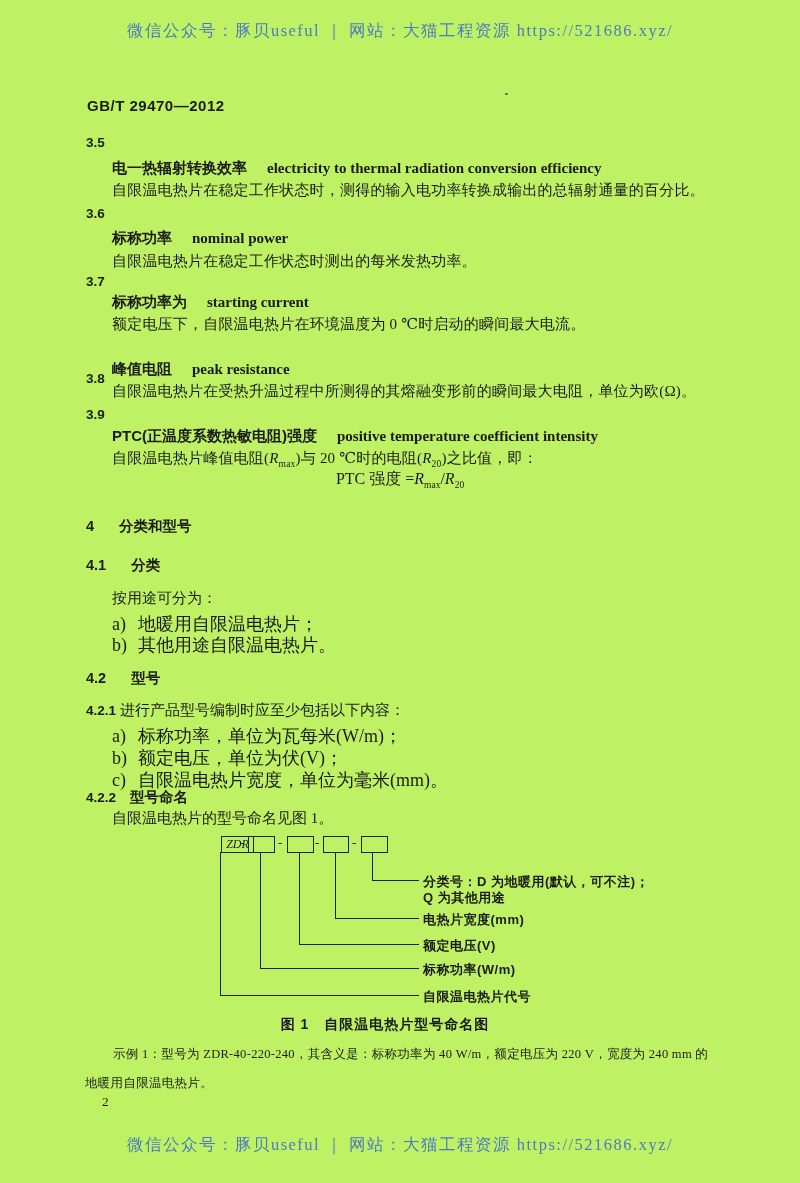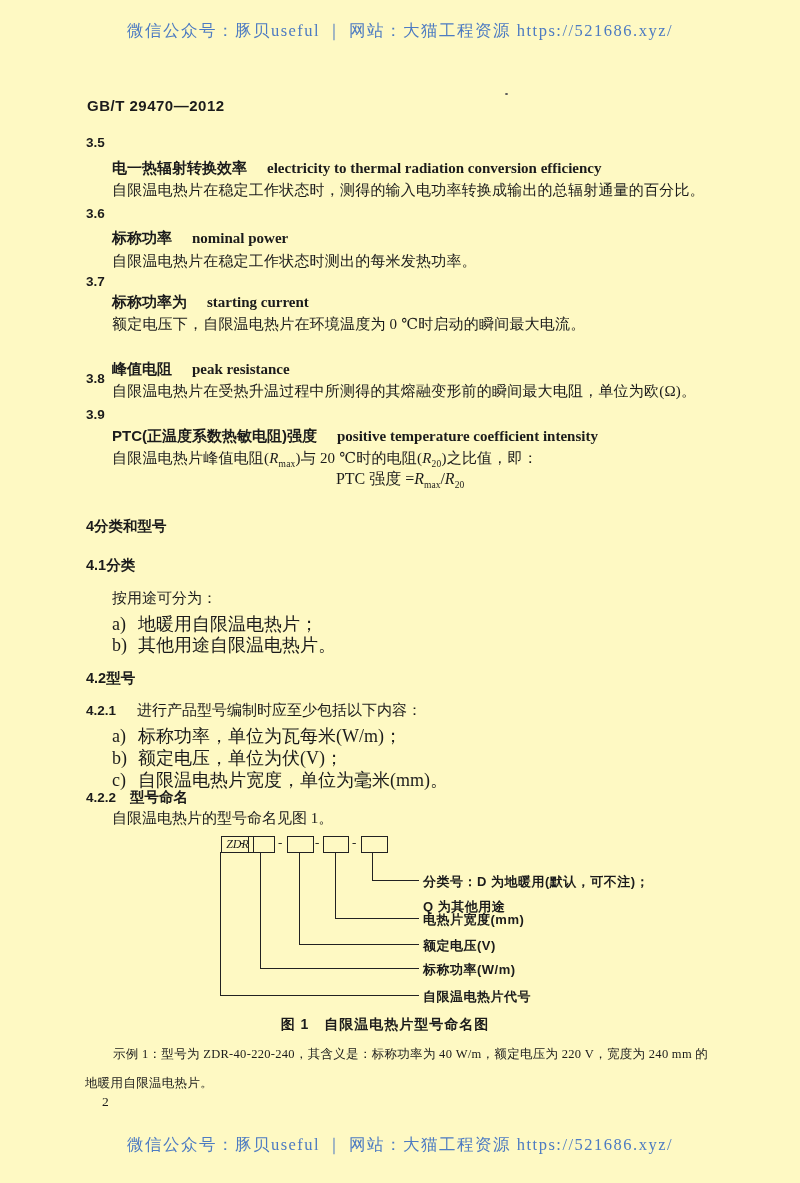--- a/index.html
+++ b/index.html
@@ -1,33 +1,33 @@
 <!DOCTYPE html>
 <html><head>
 <meta charset="utf-8">
 <style>
   html,body { margin:0; padding:0; }
   body { background:#e8e8e8; }
   .page {
     position:relative; width:800px; height:1183px; margin:0 auto;
-    background:#fef9c3; color:#1b1b1b; overflow:hidden;
+    background:#bef264; color:#1b1b1b; overflow:hidden;
     font-family:"Liberation Serif","DejaVu Serif",serif;
   }
   .abs { position:absolute; }
   .wm {
     width:100%; text-align:center; font-size:16.5px; letter-spacing:1.5px;
     font-family:"Liberation Serif","DejaVu Serif",serif;
   }
   .docid { font-family:"Liberation Sans","DejaVu Sans",sans-serif; font-weight:bold; font-size:15px; letter-spacing:0.5px; }
   .secnum { font-family:"Liberation Sans","DejaVu Sans",sans-serif; font-weight:bold; font-size:13.5px; }
   .term-cn { font-family:"Liberation Sans","DejaVu Sans",sans-serif; font-weight:bold; font-size:15px; }
   .term-en { font-family:"Liberation Serif","DejaVu Serif",serif; font-weight:bold; font-size:15px; margin-left:20px; }
   .def { font-size:15px; letter-spacing:0.2px; }
   .hsec { font-family:"Liberation Sans","DejaVu Sans",sans-serif; font-weight:bold; font-size:14.5px; }
-  .hsec .t { margin-left:0; }
+  .hsec .t { margin-left:25px; }
   .para { font-size:15px; }
   .li { font-size:18px; }
   .li .lab { display:inline-block; width:26px; font-family:"Liberation Serif",serif; }
   .formula { font-size:16px; }
   .var { font-style:italic; font-family:"Liberation Serif","DejaVu Serif",serif; }
   sub { font-size:9.5px; }
   .code-box {
     position:absolute; top:2px; height:15px; border:1.6px solid #222; background:transparent;
     text-align:center; font-size:12px; line-height:15px; font-family:"Liberation Serif",serif;
   }
@@ -103,21 +103,21 @@
   </div>
   <div class="abs li" style="top:633px; left:112px;">
     <span class="lab">b)</span><span>其他用途自限温电热片。</span>
   </div>
 
   <div class="abs hsec" style="top:669px; left:86px;">
     <span>4.2</span><span class="t">型号</span>
   </div>
 
   <div class="abs" style="top:701px; left:86px; font-size:15px;">
-    <span class="secnum">4.2.1</span><span style="margin-left:21px;">进行产品型号编制时应至少包括以下内容：</span>
+    <span class="secnum">4.2.1</span><span style="margin-left:4px;">进行产品型号编制时应至少包括以下内容：</span>
   </div>
   <div class="abs li" style="top:724px; left:112px;">
     <span class="lab">a)</span><span>标称功率，单位为瓦每米(W/m)；</span>
   </div>
   <div class="abs li" style="top:746px; left:112px;">
     <span class="lab">b)</span><span>额定电压，单位为伏(V)；</span>
   </div>
   <div class="abs li" style="top:768px; left:112px;">
     <span class="lab">c)</span><span>自限温电热片宽度，单位为毫米(mm)。</span>
   </div>
@@ -145,21 +145,21 @@
     <div class="vline" style="left:335px; top:18px; height:66px;"></div>
     <div class="vline" style="left:372px; top:18px; height:28px;"></div>
 
     <div class="hline" style="left:372px; top:46px; width:47px;"></div>
     <div class="hline" style="left:335px; top:84px; width:84px;"></div>
     <div class="hline" style="left:299px; top:110px; width:120px;"></div>
     <div class="hline" style="left:260px; top:134px; width:159px;"></div>
     <div class="hline" style="left:220px; top:161px; width:199px;"></div>
 
     <span class="callout" style="left:423px; top:39px;">分类号：D 为地暖用(默认，可不注)；</span>
-    <span class="callout" style="left:423px; top:64px;">Q 为其他用途</span>
+    <span class="callout" style="left:423px; top:55px;">Q 为其他用途</span>
     <span class="callout" style="left:423px; top:77px;">电热片宽度(mm)</span>
     <span class="callout" style="left:423px; top:103px;">额定电压(V)</span>
     <span class="callout" style="left:423px; top:127px;">标称功率(W/m)</span>
     <span class="callout" style="left:423px; top:154px;">自限温电热片代号</span>
   </div>
 
   <div class="abs caption" style="top:1016px; left:85px; width:600px; text-align:center;">图 1　自限温电热片型号命名图</div>
 
   <div class="abs example" style="top:1040px; left:85px; width:628px;">示例 1：型号为 ZDR-40-220-240，其含义是：标称功率为 40 W/m，额定电压为 220 V，宽度为 240 mm 的地暖用自限温电热片。</div>
 

